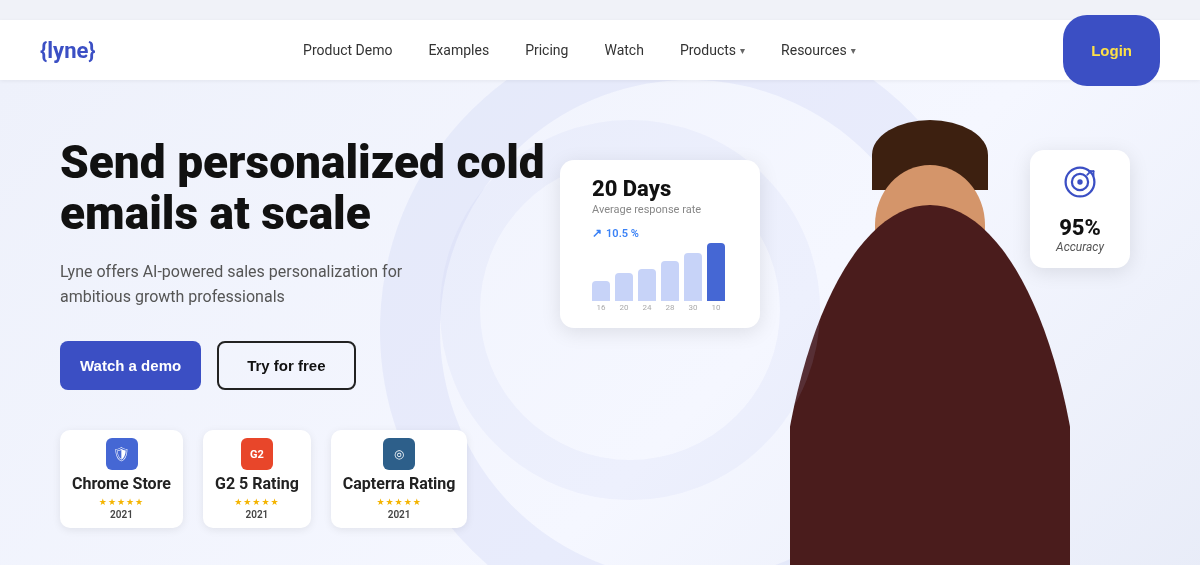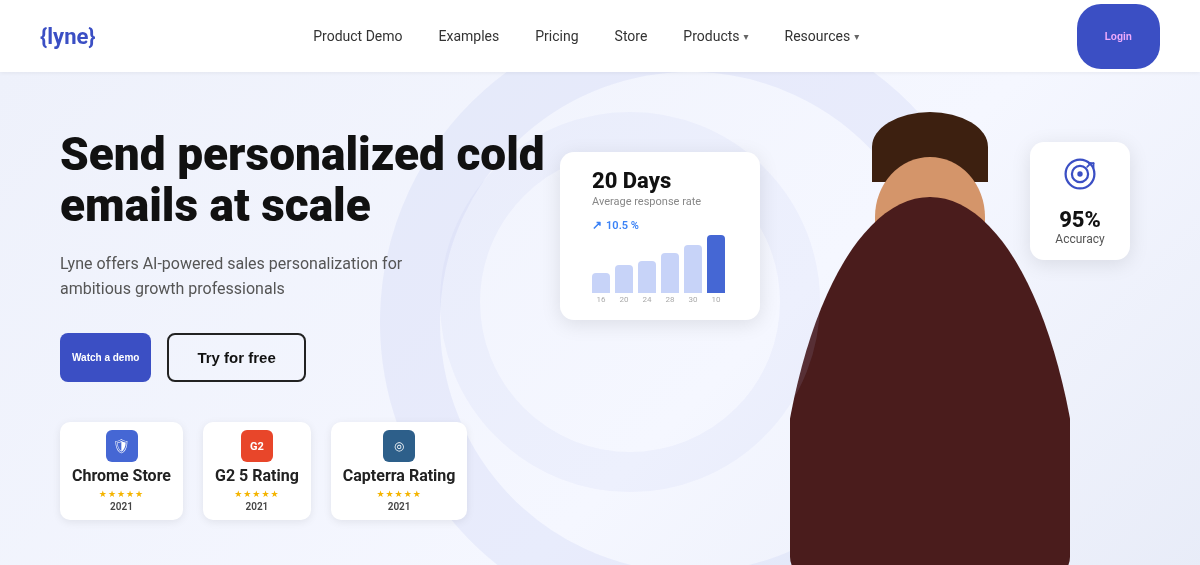--- a/index.html
+++ b/index.html
@@ -10,25 +10,26 @@
       height: 565px;
       overflow: hidden;
     }
 
     
     .navbar {
       display: flex;
       align-items: center;
       justify-content: space-between;
       padding: 0 40px;
-      height: 72px;
+      height: 60px;
       background: #fff;
       box-shadow: 0 1px 4px rgba(0,0,0,0.06);
       position: relative;
       z-index: 10;
+      margin-top: 20px;
     }
     .logo {
       font-size: 22px;
       font-weight: 700;
       color: #3b4fc4;
     }
     .nav-links {
       display: flex;
       gap: 36px;
       align-items: flex-start;
@@ -41,25 +42,25 @@
       display: flex;
       align-items: center;
       gap: 4px;
     }
     .chevron {
       font-size: 10px;
       color: #666;
     }
     .login-btn {
       background: #3b4fc4;
-      color: #f0abfc;
+      color: #fde047;
       border: none;
       border-radius: 24px;
       padding: 27px 28px;
-      font-size: 10px;
+      font-size: 15px;
       font-weight: 600;
       cursor: pointer;
     }
 
     
     .hero {
       display: flex;
       align-items: center;
       position: relative;
       height: 505px;
@@ -115,22 +116,22 @@
     .hero-buttons {
       display: flex;
       gap: 16px;
       margin-bottom: 40px;
     }
     .btn-demo {
       background: #3b4fc4;
       color: #fff;
       border: none;
       border-radius: 8px;
-      padding: 14px 12px;
-      font-size: 10px;
+      padding: 14px 20px;
+      font-size: 15px;
       font-weight: 600;
       cursor: pointer;
     }
     .btn-free {
       background: transparent;
       color: #111;
       border: 2px solid #222;
       border-radius: 8px;
       padding: 14px 28px;
       font-size: 15px;
@@ -334,40 +335,41 @@
       margin-bottom: 4px;
     }
     .accuracy-pct {
       font-size: 22px;
       font-weight: 800;
       color: #111;
     }
     .accuracy-label {
       font-size: 12px;
       color: #555;
+      font-style: italic;
     }
 
     
     .target-svg {
       width: 36px;
       height: 36px;
       margin: 0 auto 4px;
     }
   </style>
 </head>
 <body>
 
 <nav class="navbar">
   <div class="logo">{lyne}</div>
 
   <div class="nav-links">
     <a class="nav-link">Product Demo</a>
     <a class="nav-link">Examples</a>
     <a class="nav-link">Pricing</a>
-    <a class="nav-link">Store</a>
+    <a class="nav-link">Watch</a>
     <a class="nav-link">
       <span>Products</span>
       <span class="chevron">▾</span>
     </a>
     <a class="nav-link">
       <span>Resources</span>
       <span class="chevron">▾</span>
     </a>
   </div>
 

